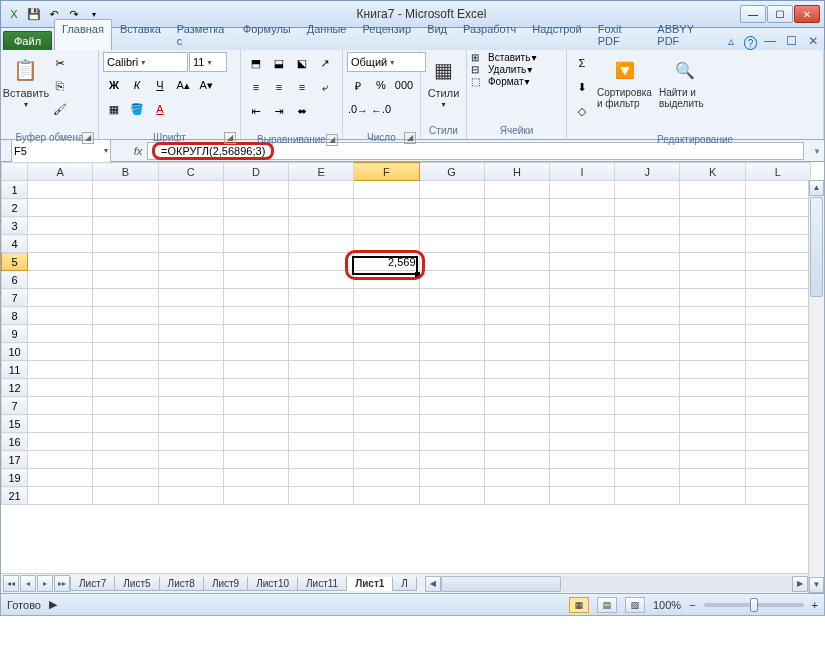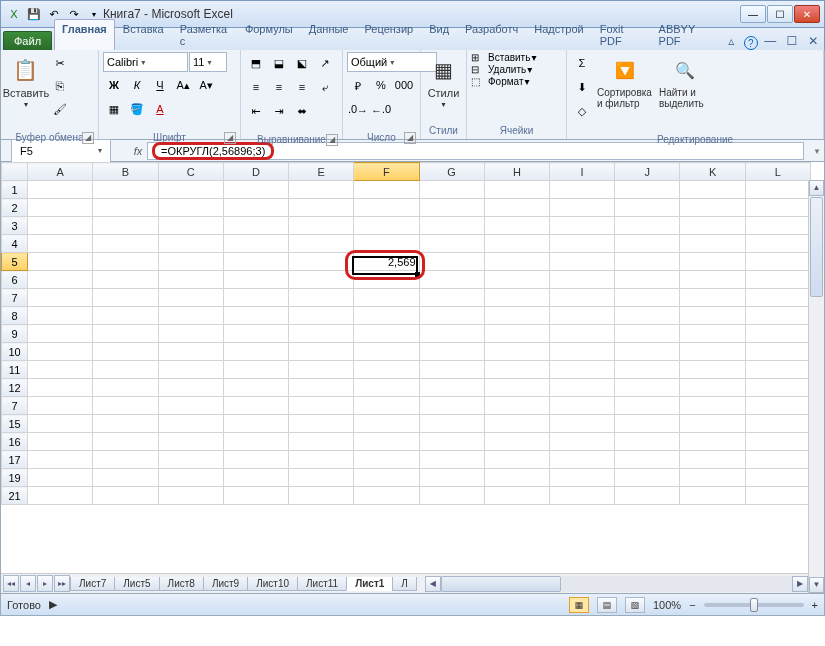--- a/index.html
+++ b/index.html
@@ -2,50 +2,50 @@
 <html><head>
 <meta charset="utf-8">
 <style>
 * { margin:0; padding:0; box-sizing:border-box; font-family:"Segoe UI",Tahoma,sans-serif; }
 body { background:#fff; overflow:hidden; width:825px; height:646px; }
 
 
 .titlebar { height:28px; background:linear-gradient(#e8f0fa,#cfe0f5); border:1px solid #7a9ac0; display:flex; align-items:center; padding:0 4px; font-size:12px; }
 .titlebar .qat { display:flex; gap:2px; align-items:center; }
 .titlebar .qat span { width:18px; height:18px; display:inline-flex; align-items:center; justify-content:center; border:1px solid transparent; border-radius:2px; font-size:11px;}
-.titlebar .title { flex:1; color:#333; }
+.titlebar .title { flex:1; text-align:center; color:#333; }
 .titlebar .wbtns { display:flex; gap:1px; }
 .titlebar .wbtn { width:26px; height:18px; border:1px solid #8aa7c7; background:linear-gradient(#f5faff,#d7e7f7); border-radius:2px; display:flex; align-items:center; justify-content:center; font-size:10px; }
 .titlebar .wbtn.close { background:linear-gradient(#f08080,#d24a2a); color:#fff; border-color:#a03020; }
 
 
 .tabstrip { height:22px; background:linear-gradient(#e8f0fa,#d6e4f4); border-left:1px solid #7a9ac0; border-right:1px solid #7a9ac0; display:flex; align-items:flex-end; font-size:11px; padding-left:2px; }
 .file-tab { background:linear-gradient(#3c8b3c,#2a6b2a); color:#fff; padding:3px 10px; border:1px solid #246024; border-bottom:none; border-radius:2px 2px 0 0; margin-right:2px;}
 .rtab { padding:3px 7px; color:#3b5c84; border:1px solid transparent; border-bottom:none; cursor:default;}
-.rtab.active { background:#f5f8fd; border-color:#aac; border-radius:2px 2px 0 0; color:#3b5c84;font-weight:bold; }
+.rtab.active { background:#f5f8fd; border-color:#aac; border-radius:2px 2px 0 0; color:#3b5c84; }
 .tabstrip .spacer { flex:1 }
 .tabstrip .rbtn { width:18px; height:18px; display:inline-flex; align-items:center; justify-content:center; color:#3b5c84; font-size:12px; margin:0 2px;}
 
 
 .ribbon { height:90px; background:#eef3fa; border:1px solid #9ab; border-top:none; display:flex; font-size:11px; }
 .group { border-right:1px solid #c6d4e6; display:flex; flex-direction:column; padding:2px 4px; }
 .group .controls { flex:1; display:flex; align-items:flex-start; gap:2px; }
 .group .glabel { text-align:center; color:#5a7096; font-size:10px; padding:1px 0; position:relative;margin-top:11px; }
 .group .glabel .dlg { position:absolute; right:0; bottom:0; width:12px; height:12px; border:1px solid #aaa; font-size:8px; line-height:10px; color:#666;}
 .bigbtn { width:42px; display:flex; flex-direction:column; align-items:center; gap:1px; padding:2px; color:#333; }
 .bigbtn .icon { width:32px; height:32px; display:flex; align-items:center; justify-content:center; font-size:20px;}
 .smallcol { display:flex; flex-direction:column; gap:1px; }
 .smallbtn { width:22px; height:22px; border:1px solid transparent; display:inline-flex; align-items:center; justify-content:center; font-size:11px; border-radius:2px;}
 .combo { height:20px; border:1px solid #a7b8ce; background:#fff; font-size:11px; display:inline-flex; align-items:center; padding:4px 3px; }
 .combo .dd { margin-left:3px; font-size:8px; color:#555;}
 .row { display:flex; gap:1px; align-items:center;}
 
 
 .fbar { height:22px; border:1px solid #9ab; border-top:none; display:flex; align-items:center; background:#eef3fa; font-size:11px; }
-.namebox { width:100px; margin:0 18px 0 10px; background:#fff; border:1px solid #a7b8ce; height:24px; display:flex; align-items:center; padding:0 8px;gap:17px; }
+.namebox { width:100px; margin:0 18px 0 10px; background:#fff; border:1px solid #a7b8ce; height:24px; display:flex; align-items:center; padding:0 2px;gap:17px; }
 .namebox .dd{ margin-left:auto; font-size:8px; color:#555;}
 .fx { width:18px; text-align:center; font-style:italic; color:#555; }
 .formula-wrap { flex:1; padding-right:6px; display:flex; align-items:center;}
 .formula-input { background:#fff; border:1px solid #a7b8ce; height:18px; flex:1; padding:0 4px; display:flex; align-items:center;}
 .formula-input span{ border:3px solid #d02020; border-radius:8px; padding:0 6px; }
 .fbar .expand { width:14px; color:#777; font-size:9px; text-align:center;}
 
 
 .gridwrap { position:relative; height:432px; border:1px solid #9ab; border-top:none; overflow:hidden; background:#fff;}
 table.grid { border-collapse:collapse; table-layout:fixed; width:810px; }
@@ -186,21 +186,21 @@
         <div class="smallbtn">⇤</div>
         <div class="smallbtn">⇥</div>
         <div class="smallbtn">⬌</div>
       </div>
     </div>
     <div class="glabel"><span>Выравнивание</span><span class="dlg">◢</span></div>
   </div>
 
   <div class="group" style="width:78px">
     <div class="controls" style="flex-direction:column;gap:2px">
-      <div class="combo" style="width:90px">
+      <div class="combo" style="width:79px">
           <span>Общий</span>
           <span class="dd">▾</span>
         </div>
       <div class="row">
         <div class="smallbtn">₽</div>
         <div class="smallbtn">%</div>
         <div class="smallbtn">000</div>
       </div>
       <div class="row">
         <div class="smallbtn">.0→</div>

